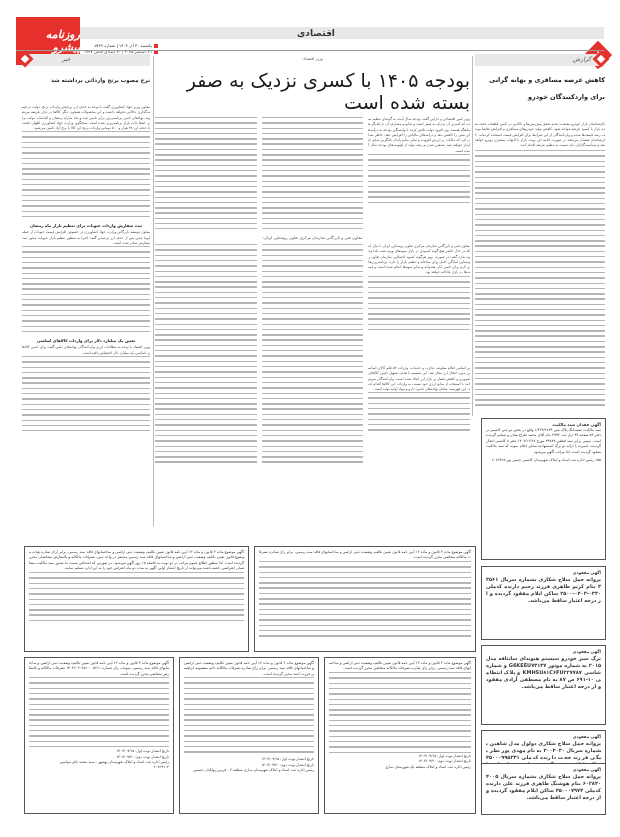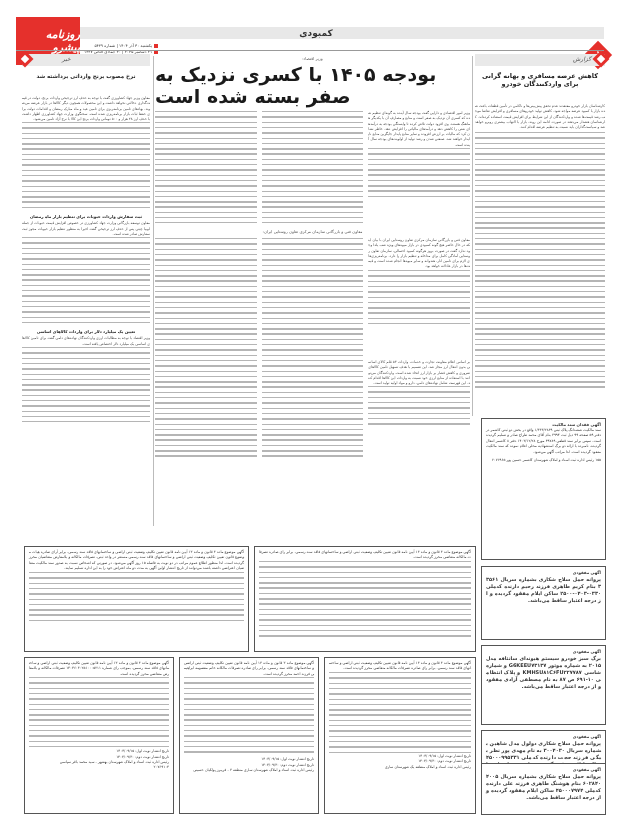--- a/index.html
+++ b/index.html
@@ -22,46 +22,46 @@
   .col { position: absolute; top: 54px; }
   .col-left { left: 22px; width: 128px; }
   .col-right { left: 475px; width: 130px; }
   .main { position: absolute; top: 54px; left: 155px; width: 315px; }
 
   .tag-box { height: 12px; background: #e9e9e9; position: relative; margin-bottom: 6px; }
   .tag-box .diamond { position: absolute; top: -1px; width: 12px; height: 12px; background: #e5302c; transform: rotate(45deg); }
   .tag-box .diamond::after { content: ""; position: absolute; top: 3px; left: 3px; width: 6px; height: 6px; background: #fff; }
   .tag-box .label { position: absolute; top: 1px; font-size: 6px; color: #555; font-style: italic; }
 
-  .hl-small { font-size: 6.5px; font-weight: bold; text-align: center; color: #222; margin: 3px 0 16px; line-height: 8px; }
+  .hl-small { font-size: 6.5px; font-weight: bold; text-align: right; color: #222; margin: 3px 0 16px; line-height: 17px; }
   .body-text { font-size: 3.5px; line-height: 5.3px; color: #444; text-align: justify; word-break: break-all; }
   .sub-hl { font-size: 4px; font-weight: bold; text-align: center; color: #222; margin: 2px 0; }
 
   .kicker { text-align: center; font-size: 4px; color: #555; margin-top: 6px; }
-  .main-hl { text-align: left; font-size: 19px; font-weight: bold; color: #1a1a1a; line-height: 22px; margin-top: 2px; }
+  .main-hl { text-align: right; font-size: 19px; font-weight: normal; color: #1a1a1a; line-height: 22px; margin-top: 8px; }
   .hl2 { text-align: center; font-size: 13px; font-weight: bold; color: #1a1a1a; line-height: 16px; }
 
   .text-cols { display: flex; gap: 5px; margin-top: 4px; }
   .text-cols .body-text { flex: 1; }
 
   .vline { position: absolute; width: 1px; background: #bbb; }
 
   .ad { position: absolute; border: 1px solid #555; padding: 3px 4px; background: #fff; }
   .ad-title { font-size: 4px; font-weight: bold; color: #333; margin-bottom: 1px; }
   .ad .body-text { font-size: 3.6px; line-height: 5.4px; color: #333; }
   .ad-big { font-size: 5px !important; line-height: 7px !important; font-weight: bold; }
 
   .filler { background: repeating-linear-gradient(to bottom, #b5b5b5 0, #b5b5b5 1.4px, transparent 1.4px, transparent 5.3px); }
 </style>
 </head>
 <body>
 
 <div class="masthead">
   <div class="masthead-bar"></div>
-  <div class="section-title">کمبودی</div>
+  <div class="section-title">اقتصادی</div>
   <div class="logo">روزنامه پیشرو</div>
   <div class="dateline">
     <div class="row">
         <span class="sq"></span>
         <span>یکشنبه ۳۰ آذر ۱۴۰۴ | شماره ۵۴۲۹</span>
       </div>
     <div class="row">
         <span class="sq"></span>
         <span>۲۱ دسامبر ۲۰۲۵ | ۳۰ جمادی الثانی ۱۴۴۷</span>
       </div>

